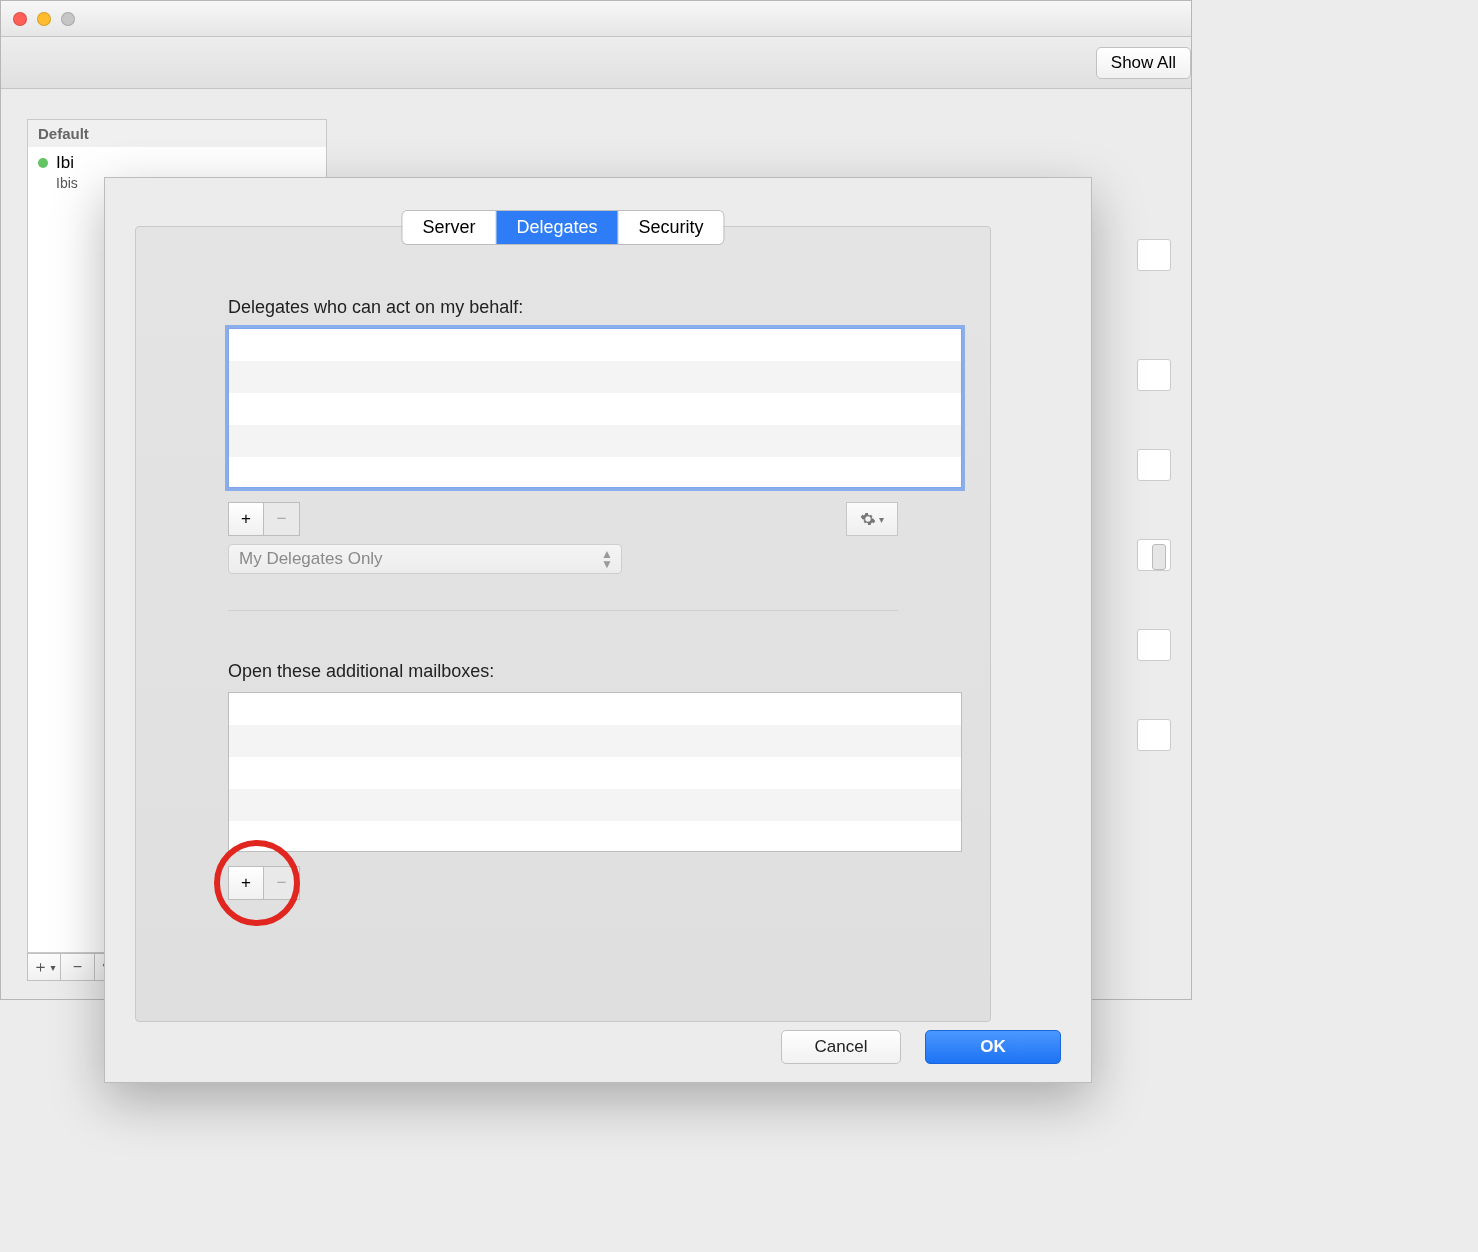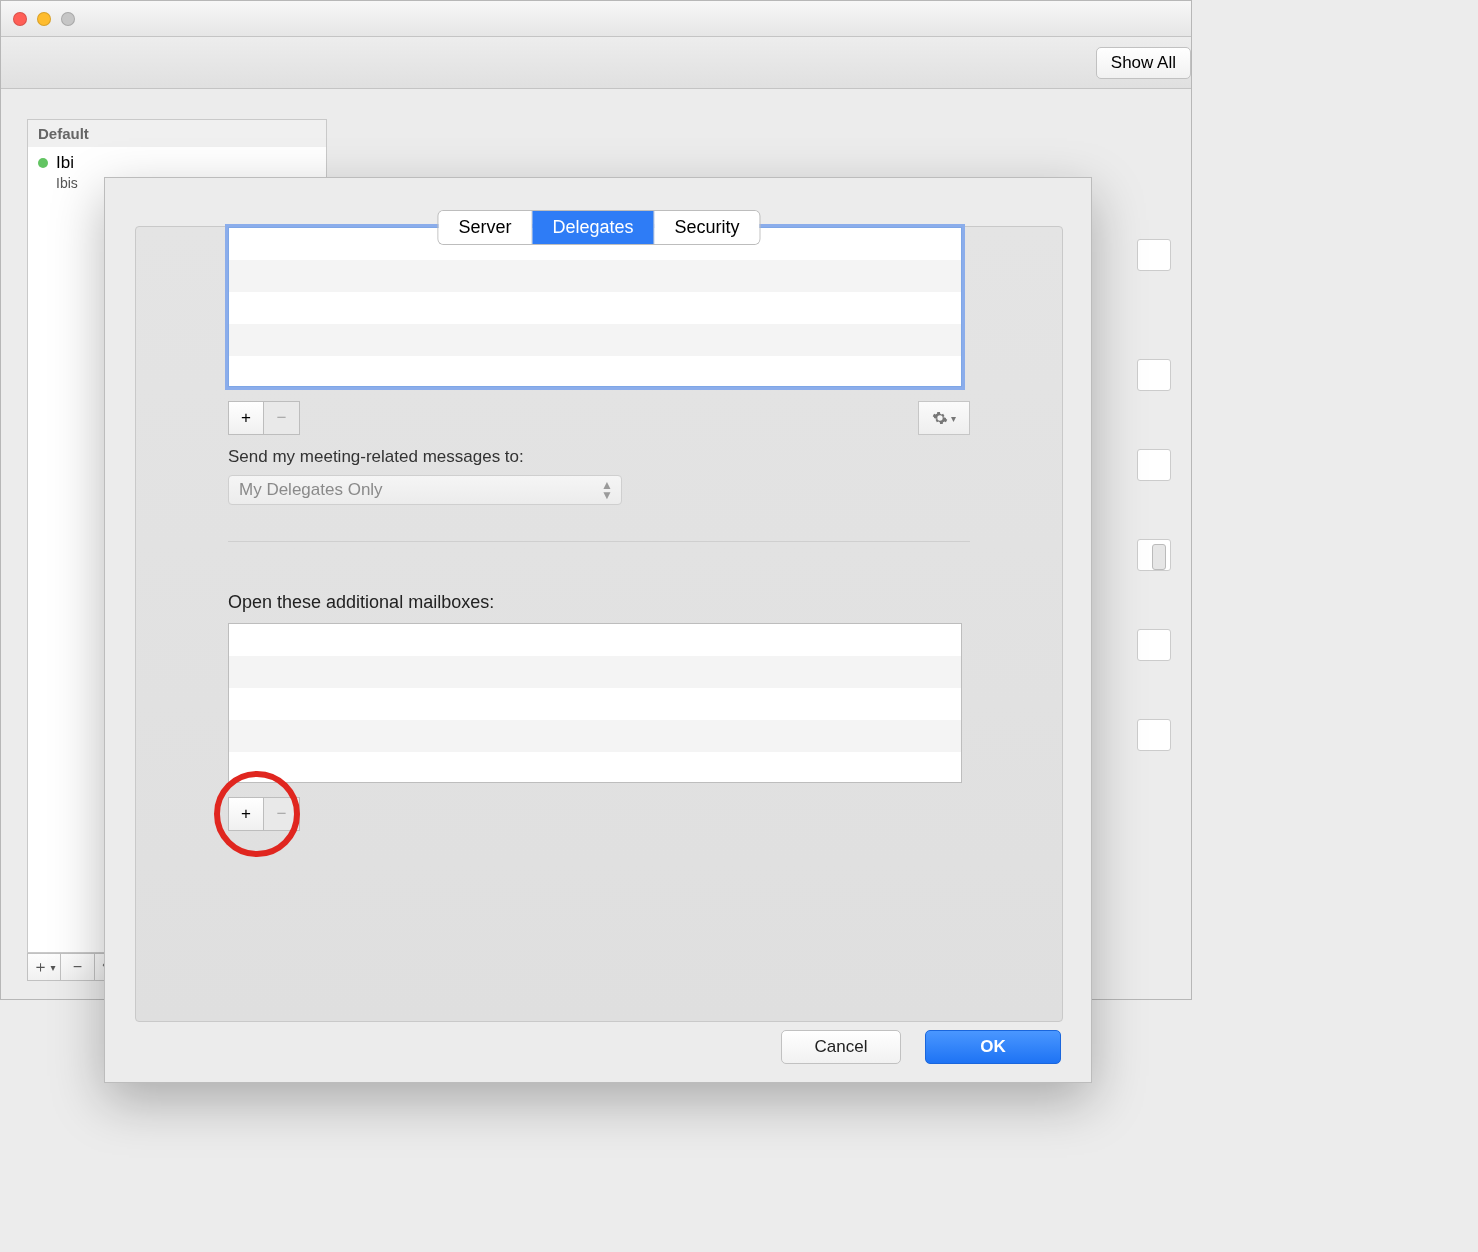--- a/index.html
+++ b/index.html
@@ -64,21 +64,21 @@
       content: ""; position: absolute; right: 4px; top: 4px; width: 12px; height: 24px;
       background: #e6e6e6; border: 1px solid #bbb; border-radius: 3px;
     }
 
     
     .sheet {
       position: absolute; left: 103px; top: 88px; width: 988px; height: 906px;
       background: #ececec; border: 1px solid #bcbcbc; box-shadow: 0 18px 50px rgba(0,0,0,.28);
     }
     .sheet-inner {
-      position: absolute; left: 30px; top: 48px; width: 928px; height: 796px;
+      position: absolute; left: 30px; top: 48px; width: 856px; height: 796px;
       background: linear-gradient(#e4e4e4,#dfdfdf); border: 1px solid #c9c9c9; border-radius: 4px;
       padding: 0 92px 0 92px;
     }
     .tabs {
       position: absolute; top: -16px; left: 50%; transform: translateX(-50%);
       display: flex; border-radius: 5px; overflow: hidden; box-shadow: 0 0 0 1px #bdbdbd;
     }
     .tab {
       padding: 6px 20px; font-size: 18px; background: #fff; cursor: pointer;
       border-right: 1px solid #d0d0d0;
@@ -181,20 +181,21 @@
     </div>
 
     <div class="sheet">
       <div class="sheet-inner">
         <div class="tabs">
           <div class="tab">Server</div>
           <div class="tab active">Delegates</div>
           <div class="tab">Security</div>
         </div>
 
+        <div class="section-label">Delegates who can act on my behalf:</div>
         <div class="listbox focused">
           <div class="row"></div>
           <div class="row"></div>
           <div class="row"></div>
           <div class="row"></div>
           <div class="row"></div>
         </div>
         <div class="controls-row">
           <div class="sq-btn">
             <span>+</span>
@@ -203,21 +204,20 @@
             <span>−</span>
           </div>
           <div class="spacer"></div>
           <div class="gear-btn">
             <svg width="16" height="16" viewBox="0 0 24 24">
                 <path fill="#777" d="M12 8a4 4 0 1 0 0 8 4 4 0 0 0 0-8zm9 4a7 7 0 0 1-.1 1.2l2 1.6-2 3.4-2.4-1a7 7 0 0 1-2 1.1l-.4 2.6h-4l-.4-2.6a7 7 0 0 1-2-1.1l-2.4 1-2-3.4 2-1.6A7 7 0 0 1 3 12a7 7 0 0 1 .1-1.2l-2-1.6 2-3.4 2.4 1a7 7 0 0 1 2-1.1L7.9 3h4l.4 2.6a7 7 0 0 1 2 1.1l2.4-1 2 3.4-2 1.6A7 7 0 0 1 21 12z"></path>
               </svg>
             <span style="font-size:10px;color:#777;">▾</span>
           </div>
         </div>
-        <div class="sublabel">Send my meeting-related messages to:</div>
         <div class="popup">
           <span>My Delegates Only</span>
           <span class="arrows">▲<br>▼</span>
         </div>
 
         <div class="divider"></div>
 
         <div class="section-label second">Open these additional mailboxes:</div>
         <div class="listbox">
           <div class="row"></div>

